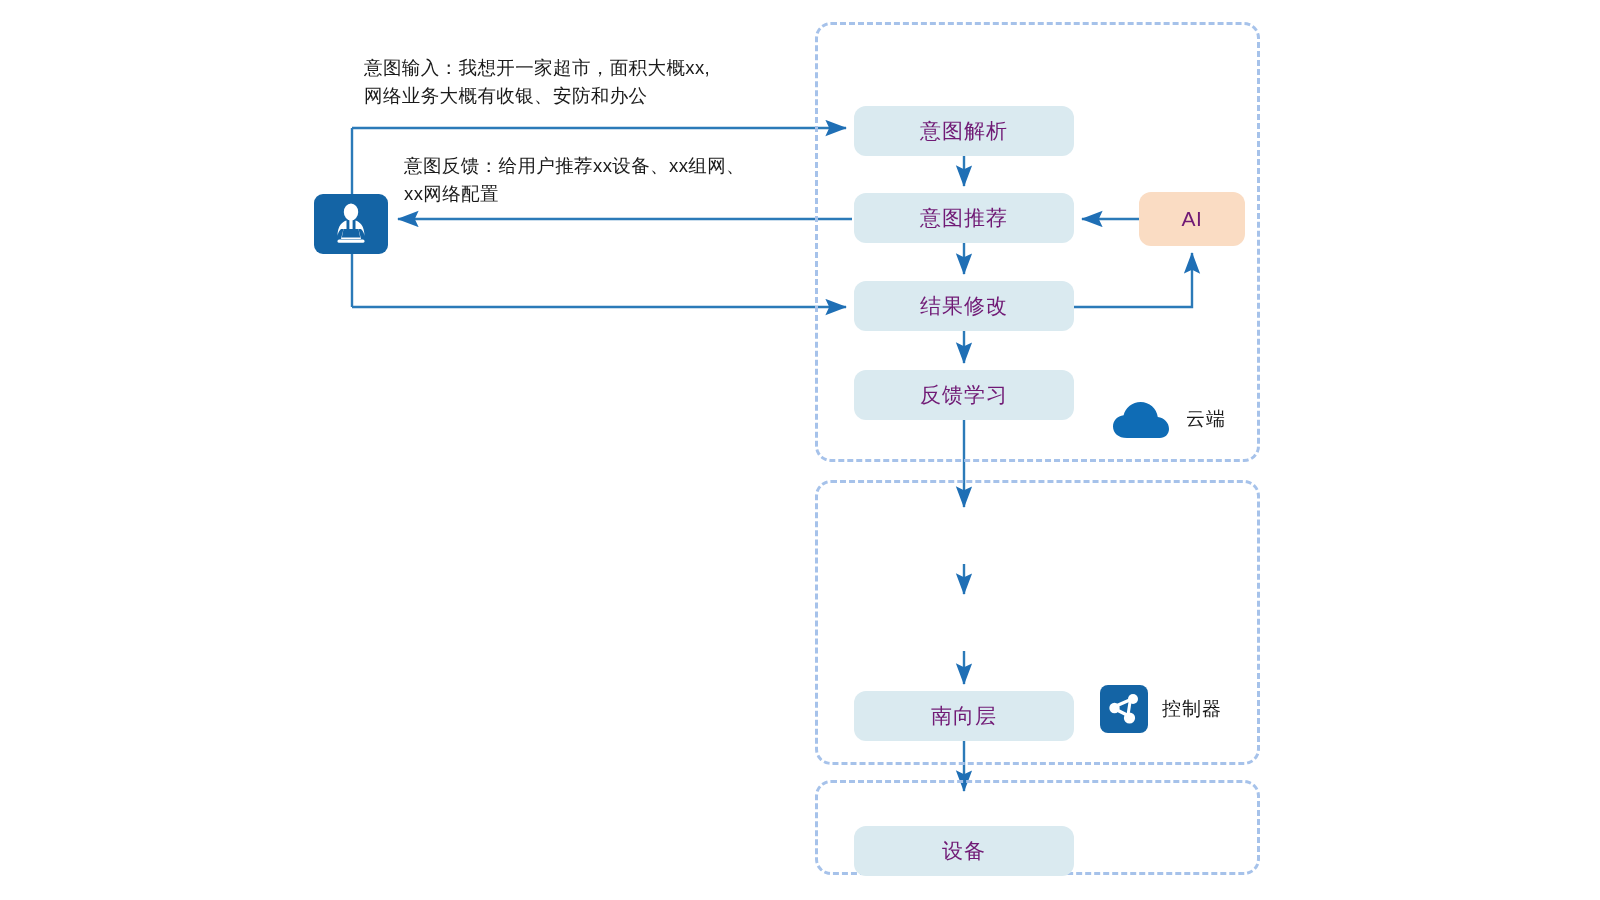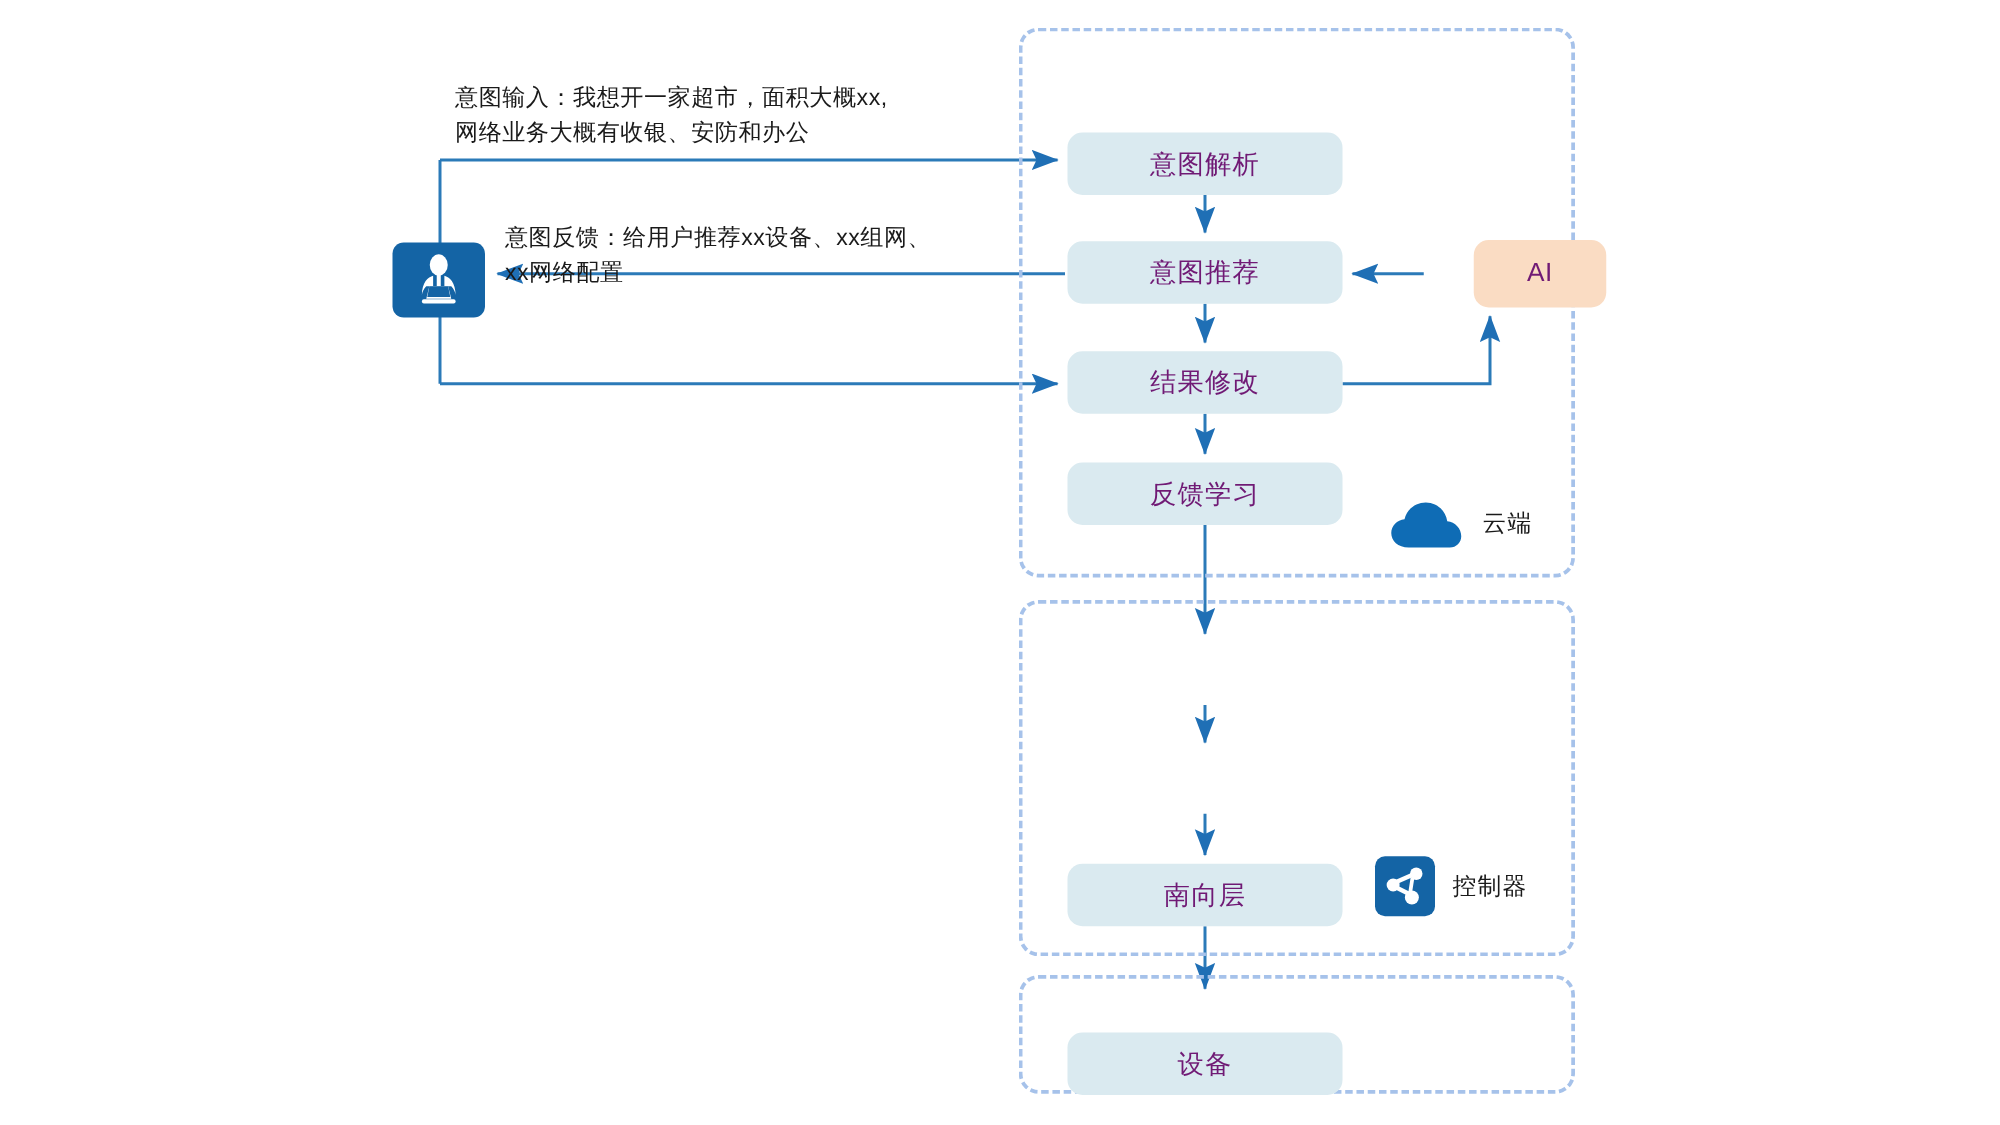--- a/index.html
+++ b/index.html
@@ -64,33 +64,33 @@
   }
 
   #box-parse   { top: 106px; }
   #box-recom   { top: 193px; }
   #box-modify  { top: 281px; }
   #box-learn   { top: 370px; }
   #box-auto    { top: 514px; }
   #box-north   { top: 601px; }
   #box-south   { top: 691px; }
   #box-device  { top: 826px; }
-  #box-ai      { top: 192px; margin-left: 40px; }
+  #box-ai      { top: 192px; }
 
   
   .note {
     position: absolute;
     font-size: 18.5px;
     line-height: 28px;
     color: #1a1a1a;
     letter-spacing: 0.4px;
     white-space: pre-line;
   }
-  #note-input    { left: 364px; top: 64px; width: 430px; }
-  #note-feedback { left: 404px; top: 152px; width: 400px; margin-top: 24px; }
+  #note-input    { left: 364px; top: 54px; width: 430px; }
+  #note-feedback { left: 404px; top: 152px; width: 400px; }
 
   
   .legend {
     position: absolute;
     display: flex;
     align-items: center;
     gap: 14px;
   }
   .legend-label {
     font-size: 19px;

